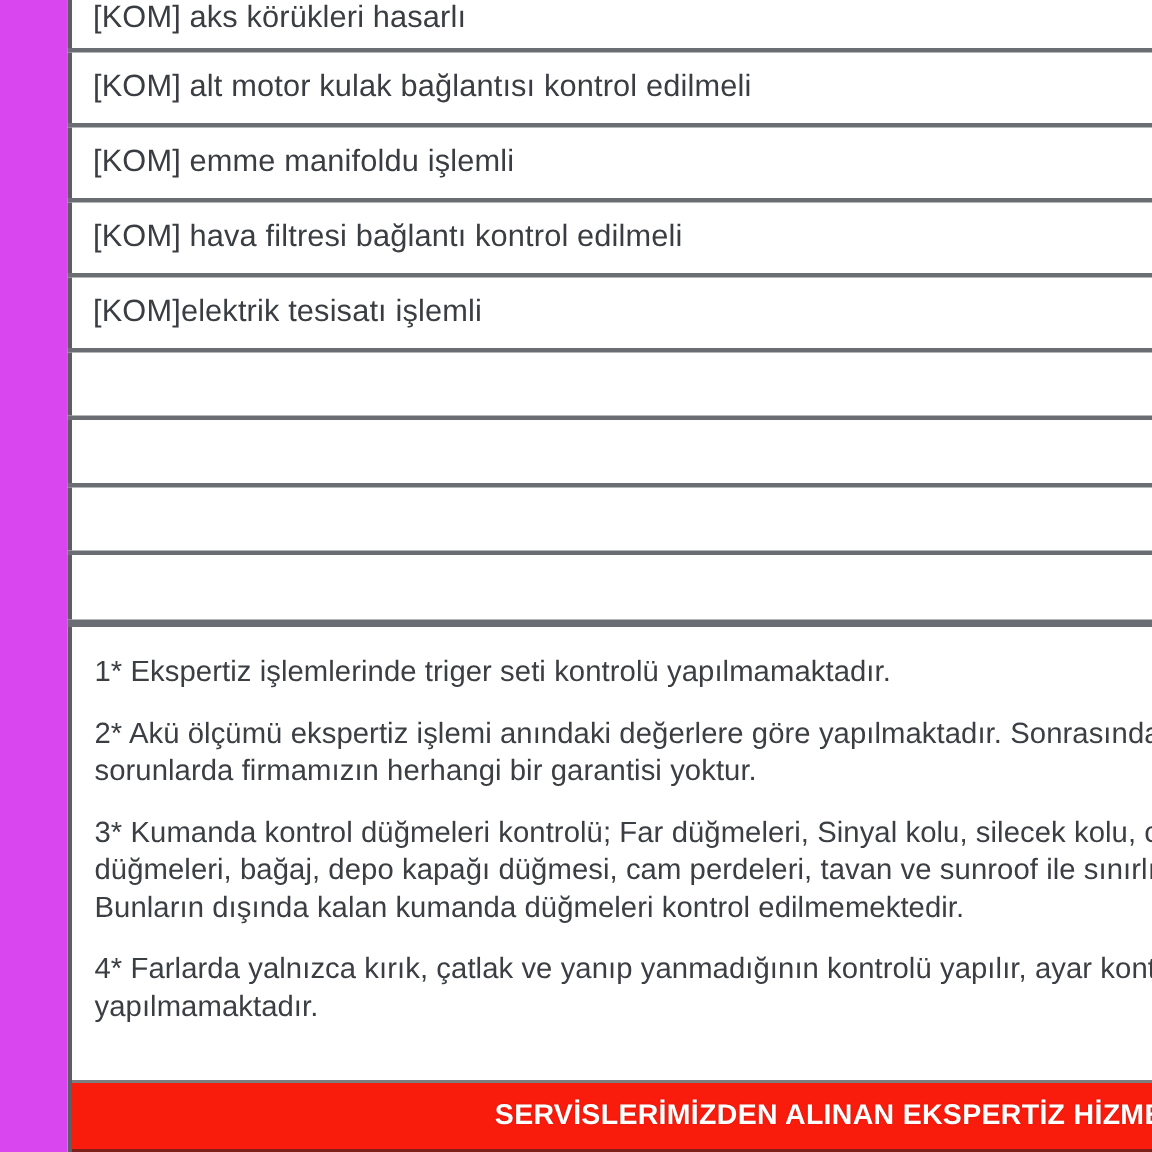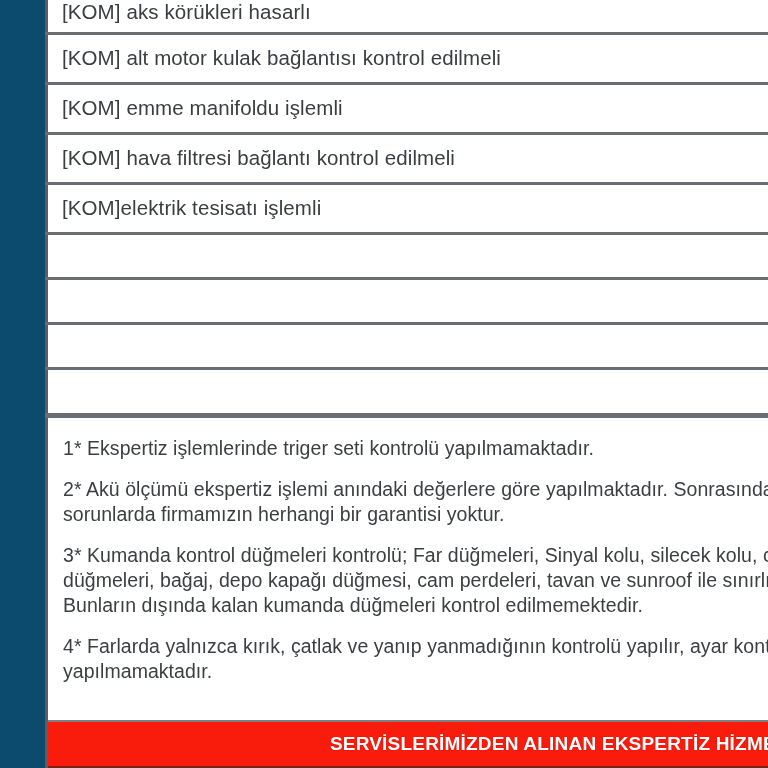--- a/index.html
+++ b/index.html
@@ -15,21 +15,21 @@
     font-family: "Liberation Sans", sans-serif;
     -webkit-font-smoothing: antialiased;
   }
 
   #page {
     position: absolute;
     left: 0;
     top: 0;
     width: 768px;
     height: 768px;
-    background: #0c4a6e;
+    background: #d946ef;
     overflow: hidden;
   }
 
   
   #doc {
     position: absolute;
     left: 45px;
     top: -1px;
     width: 1030px;   
     background: #ffffff;

